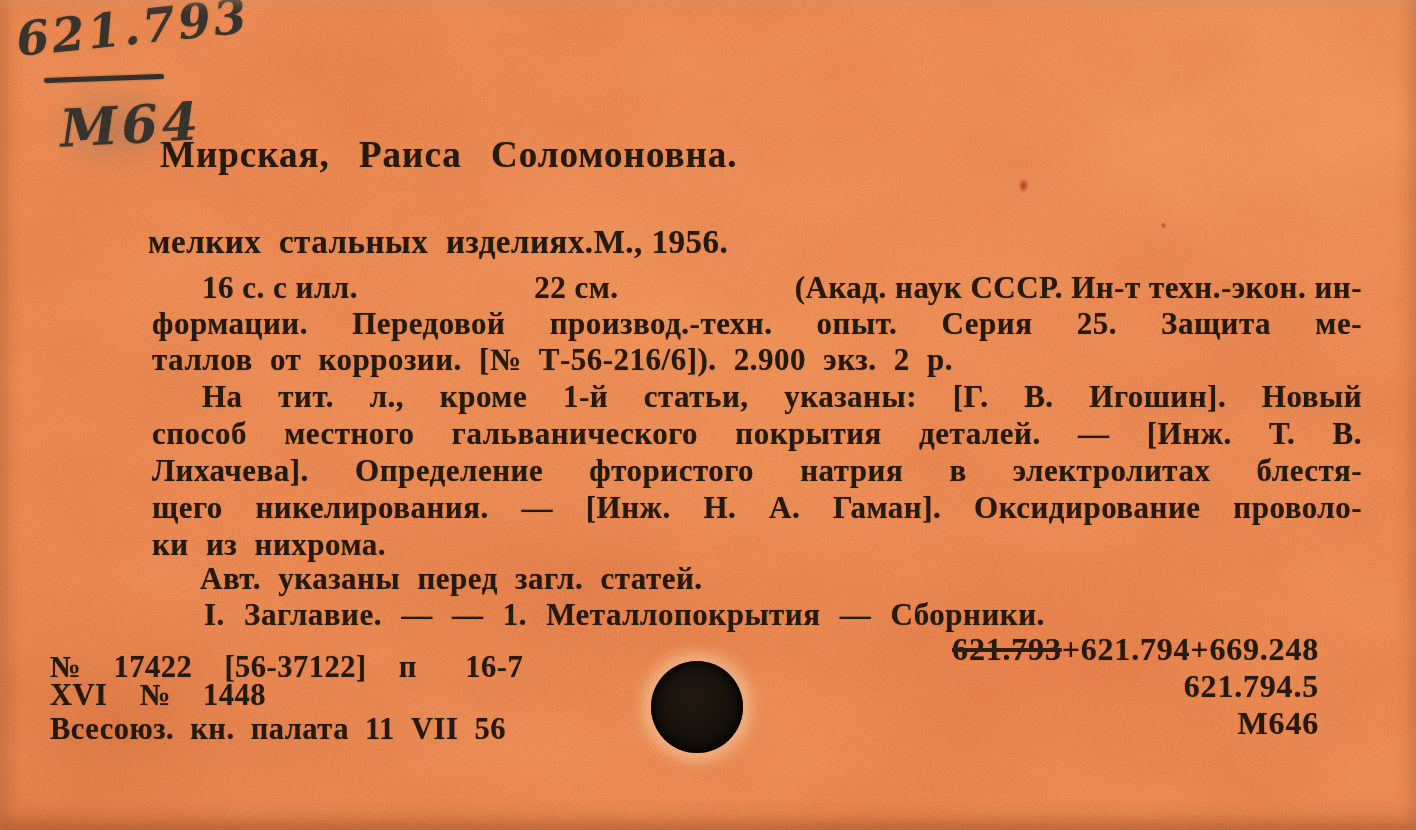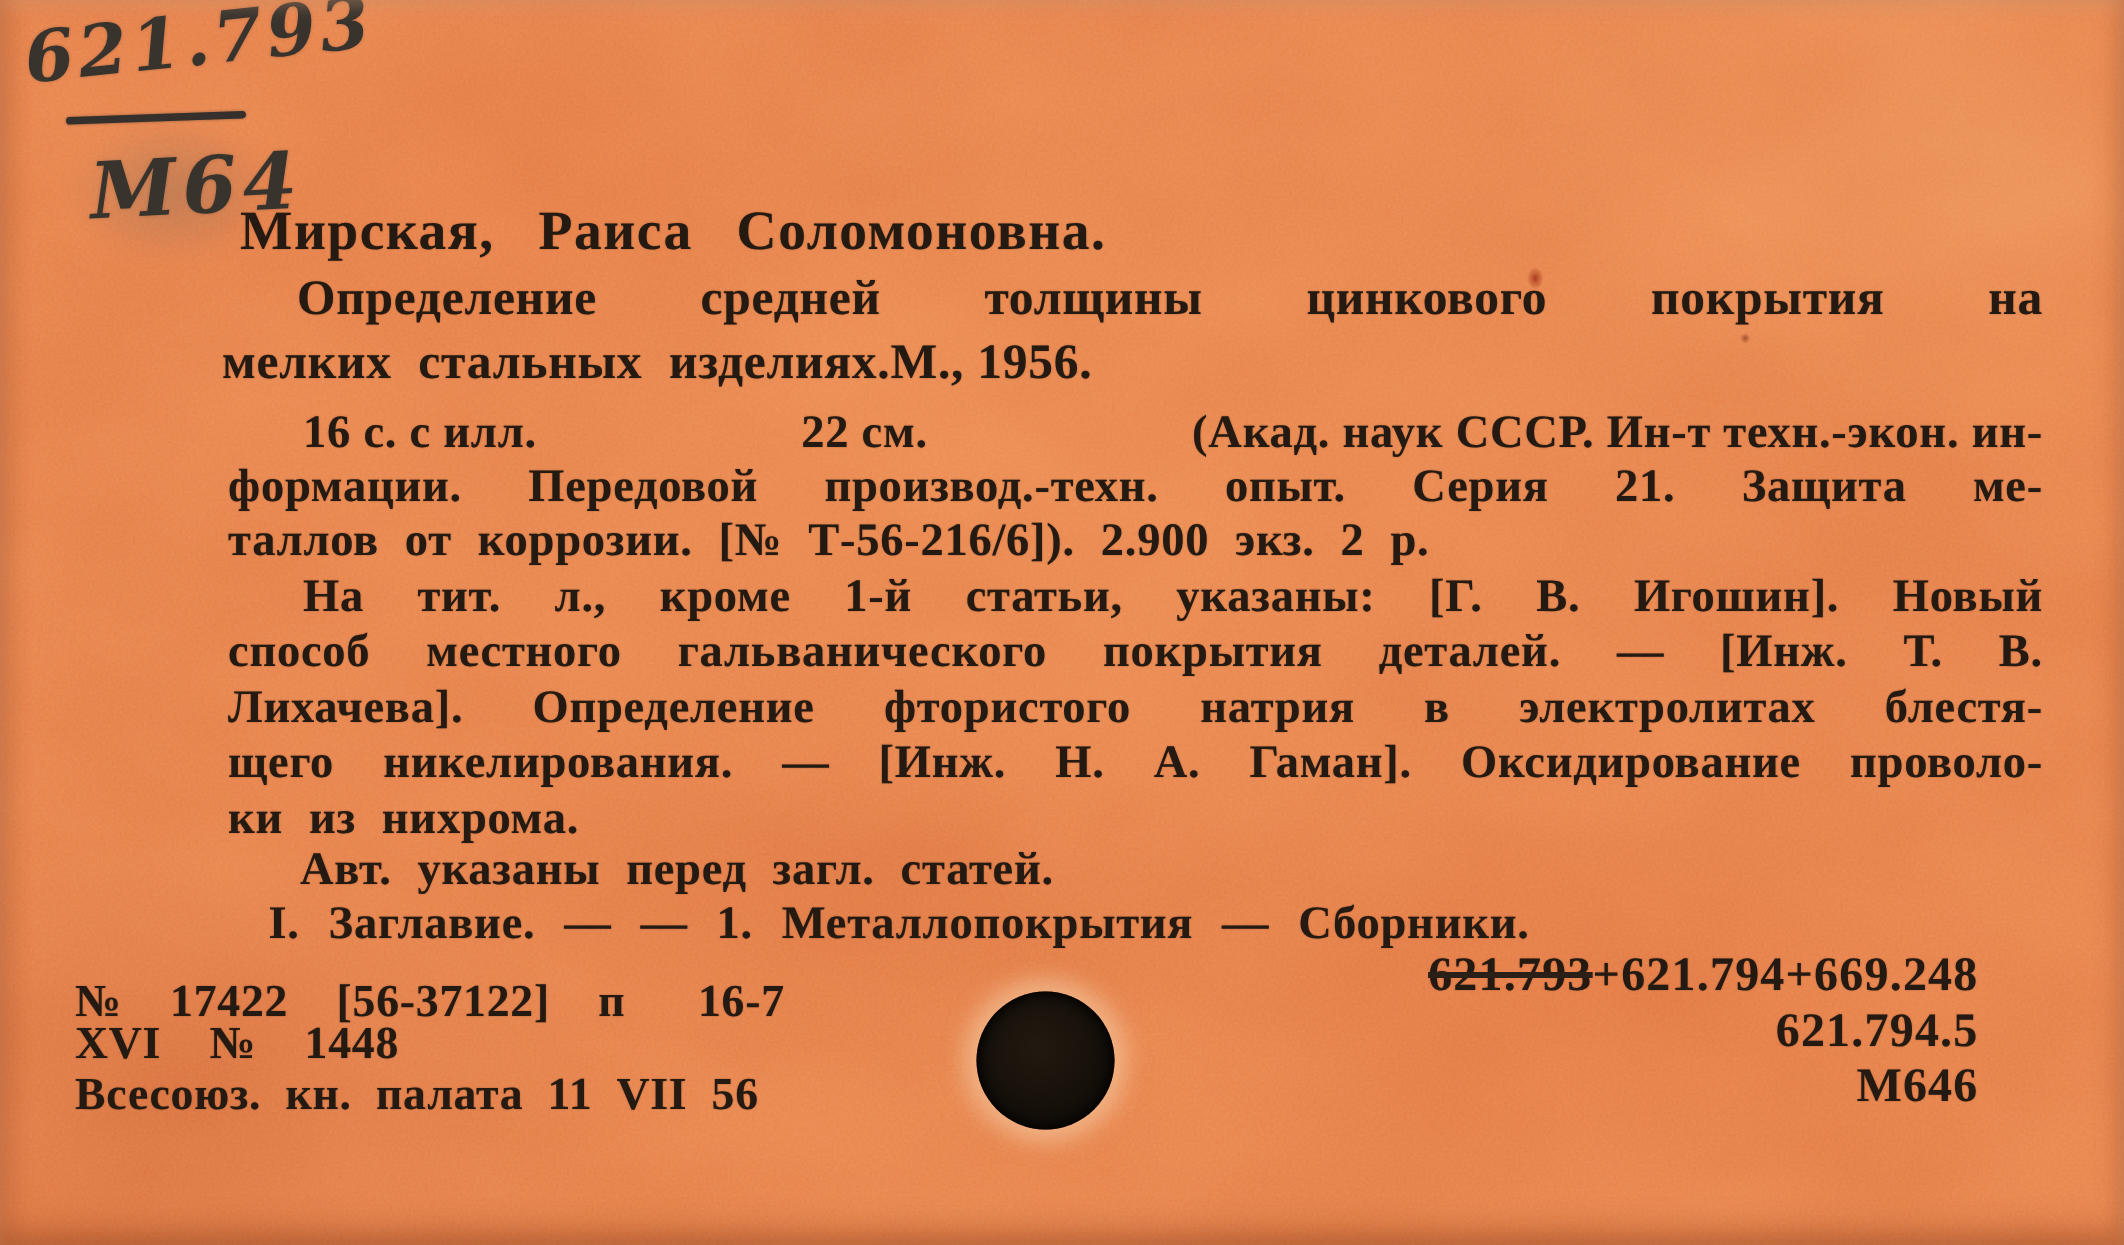--- a/index.html
+++ b/index.html
@@ -81,42 +81,41 @@
     <rect width="1416" height="830" filter="url(#fine)" style="mix-blend-mode:multiply;opacity:.12"></rect>
   </svg>
 
   <div class="smudge"></div>
   <div class="hand hand1">621.793</div>
   <div class="hand-underline"></div>
   <div class="hand hand2">М64</div>
 
   <div class="line author" style="left:160px;top:137px;">Мирская, Раиса Соломоновна.</div>
 
-  <div class="line titletext just" style="left:198px;top:181px;width:1164px;">Определение средней толщины цинкового покрытия на</div>
   <div class="line titletext flexline" style="left:148px;top:224px;text-align:right;">
     <span class="loose">мелких стальных изделиях.</span>
     <span>М., 1956.</span>
   </div>
 
   <div class="line flexline between" style="left:202px;top:270px;width:1160px;text-align:center;">
     <span>16 с. с илл.</span>
     <span>22 см.</span>
     <span>(Акад. наук СССР. Ин-т техн.-экон. ин-</span>
   </div>
-  <div class="line just" style="left:152px;top:306px;width:1210px;">формации. Передовой производ.-техн. опыт. Серия 21. Защита ме-</div>
+  <div class="line just" style="left:152px;top:306px;width:1210px;">формации. Передовой производ.-техн. опыт. Серия 25. Защита ме-</div>
   <div class="line loose" style="left:152px;top:342px;">таллов от коррозии. [№ Т-56-216/6]). 2.900 экз. 2 р.</div>
 
   <div class="line just" style="left:202px;top:379px;width:1160px;">На тит. л., кроме 1-й статьи, указаны: [Г. В. Игошин]. Новый</div>
   <div class="line just" style="left:152px;top:416px;width:1210px;">способ местного гальванического покрытия деталей. — [Инж. Т. В.</div>
   <div class="line just" style="left:152px;top:453px;width:1210px;">Лихачева]. Определение фтористого натрия в электролитах блестя-</div>
   <div class="line just" style="left:152px;top:490px;width:1210px;">щего никелирования. — [Инж. Н. А. Гаман]. Оксидирование проволо-</div>
   <div class="line loose" style="left:152px;top:527px;">ки из нихрома.</div>
   <div class="line loose" style="left:200px;top:561px;">Авт. указаны перед загл. статей.</div>
 
-  <div class="line loose" style="left:179px;top:597px;word-spacing:11px;text-align:center;">I. Заглавие. — — 1. Металлопокрытия — Сборники.</div>
+  <div class="line loose" style="left:204px;top:597px;word-spacing:11px;text-align:center;">I. Заглавие. — — 1. Металлопокрытия — Сборники.</div>
 
   <div class="line reg" style="left:50px;top:649px;">№  17422  [56-37122]  п   16-7</div>
   <div class="line reg" style="left:50px;top:677px;">XVI  №  1448</div>
   <div class="line reg" style="left:50px;top:711px;">Всесоюз. кн. палата 11 VII 56</div>
 
   <div class="classblock">
     <div><span class="struck">621.793</span><span>+621.794+669.248</span></div>
     <div>621.794.5</div>
     <div>М646</div>
   </div>

